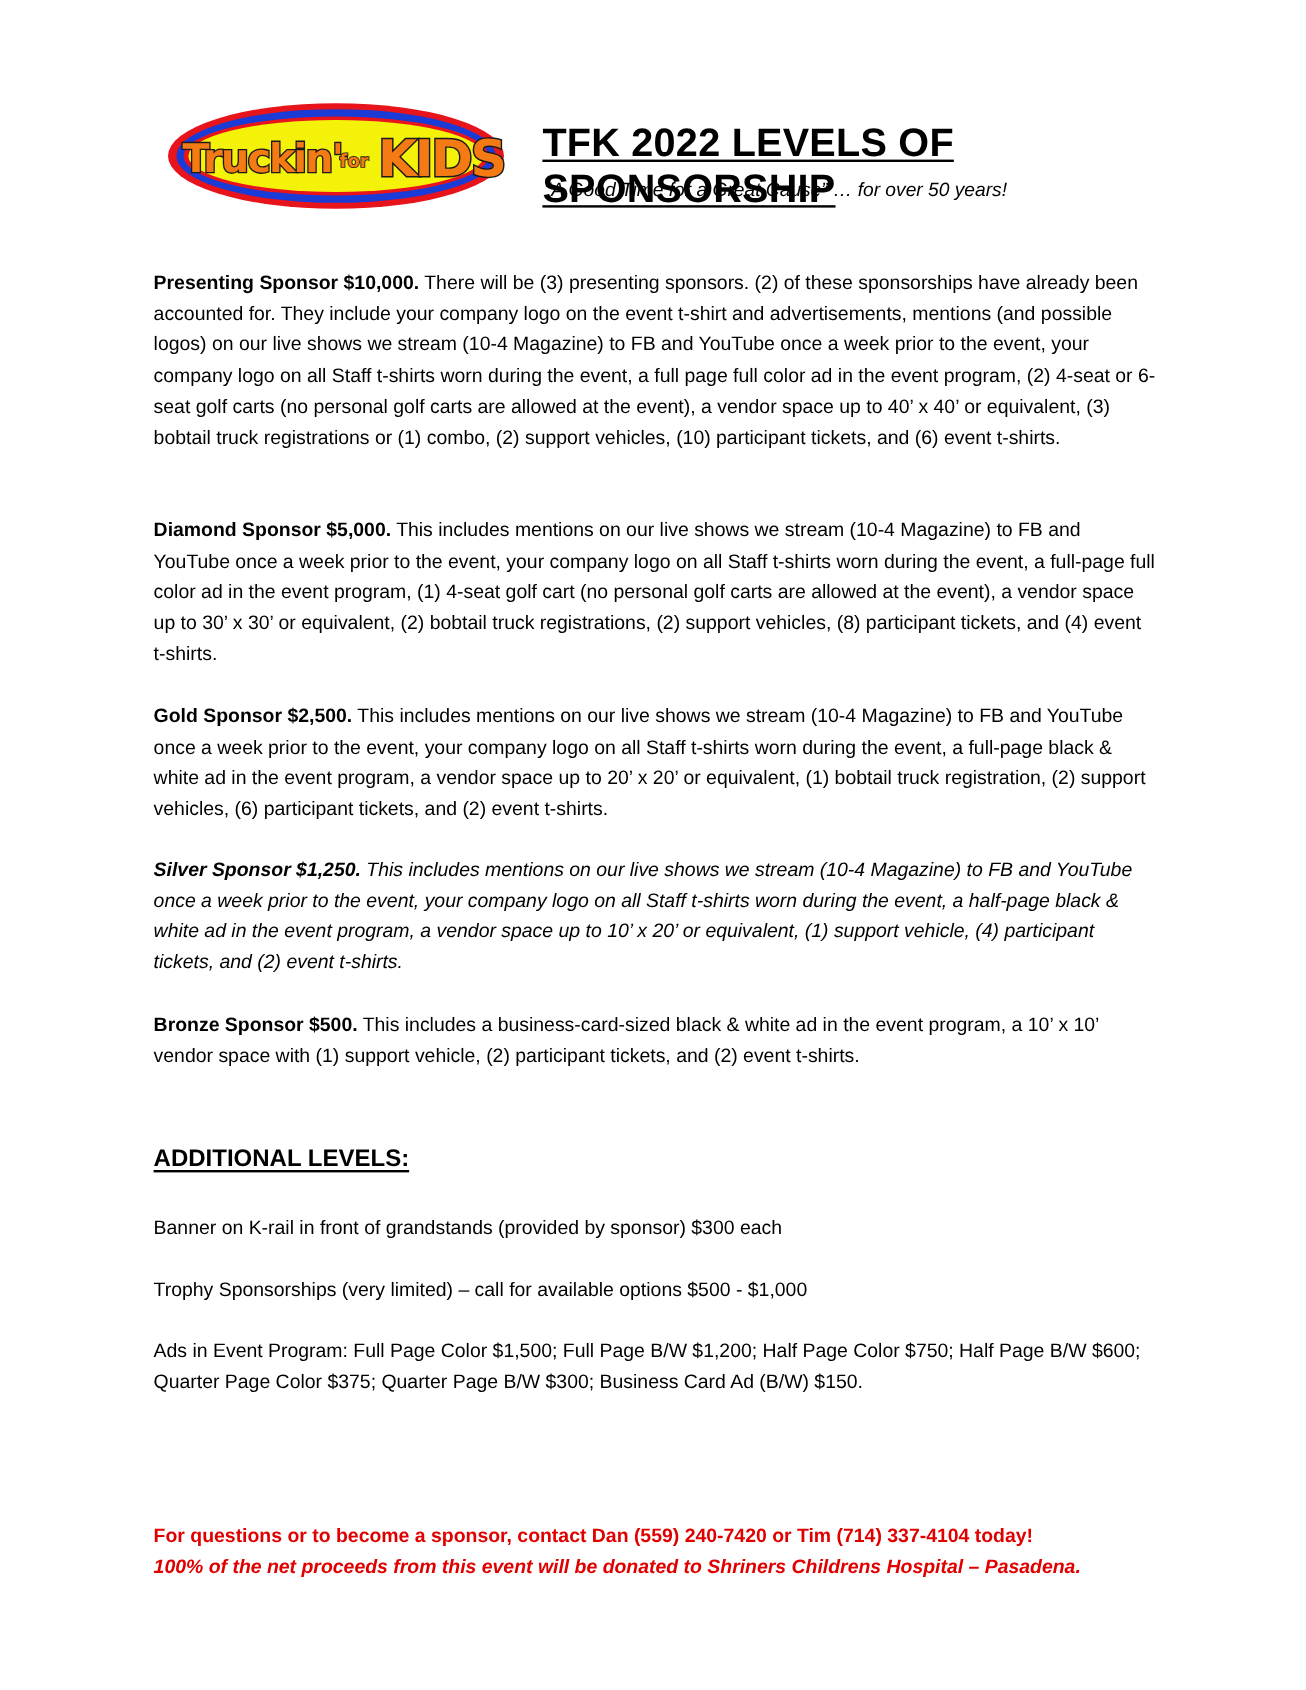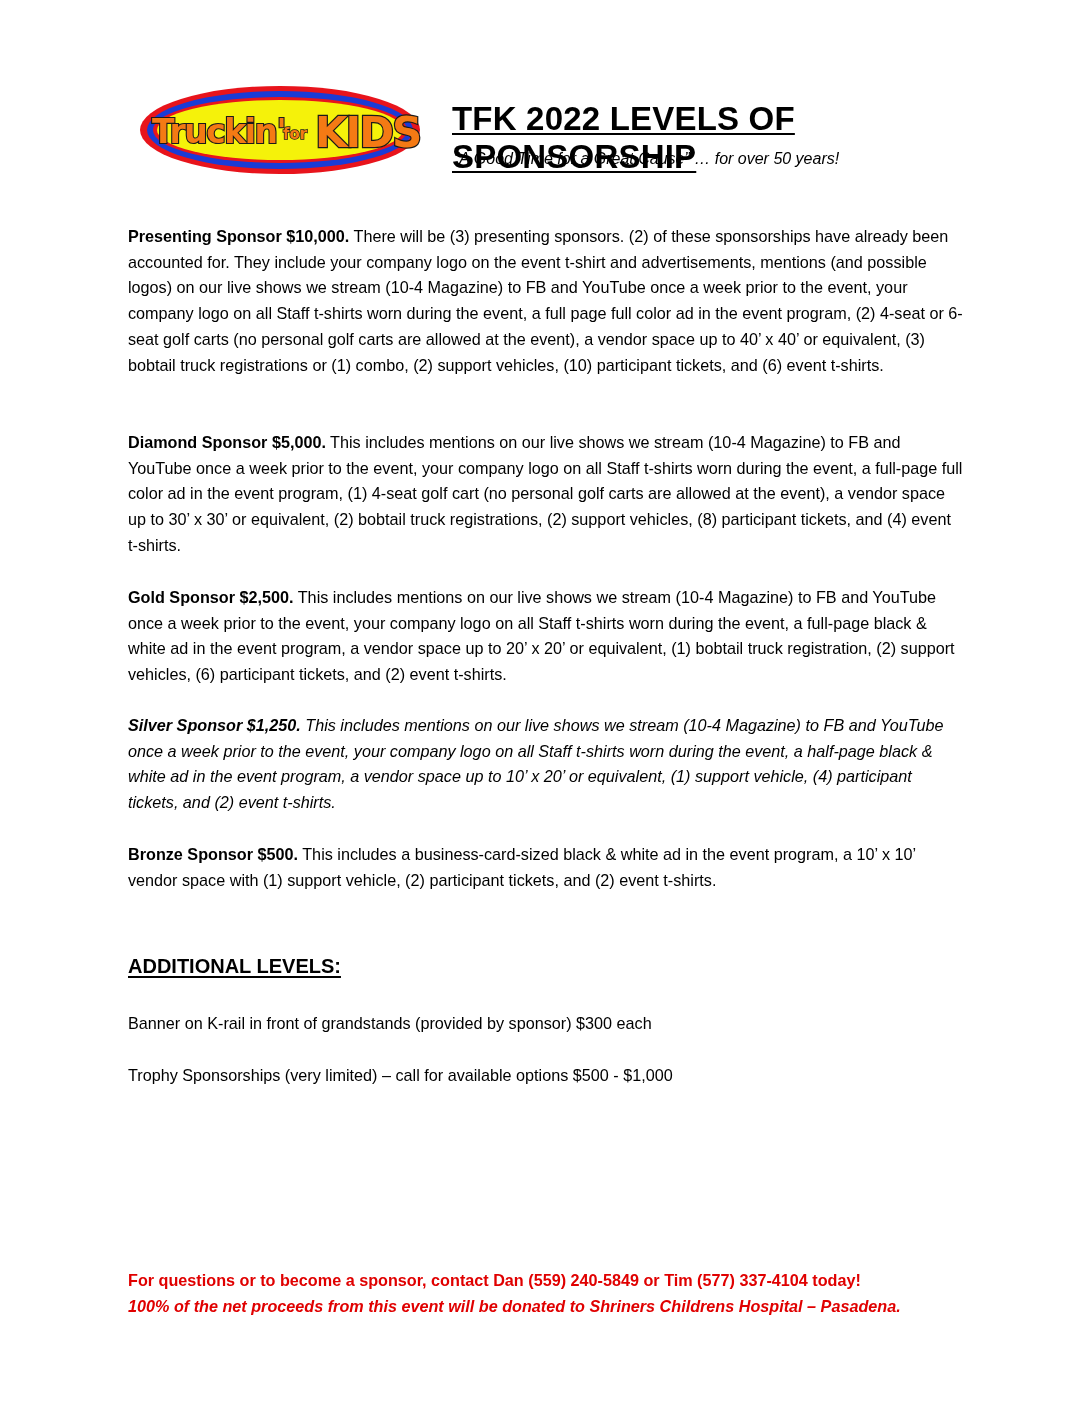--- a/index.html
+++ b/index.html
@@ -63,18 +63,19 @@
   <p class="body-text s4">
     <b>Silver Sponsor $1,250.</b><span> This includes mentions on our live shows we stream (10-4 Magazine) to FB and YouTube once a week prior to the event, your company logo on all Staff t-shirts worn during the event, a half-page black &amp; white ad in the event program, a vendor space up to 10’ x 20’ or equivalent, (1) support vehicle, (4) participant tickets, and (2) event t-shirts.</span>
   </p>
   <p class="body-text s5">
     <b>Bronze Sponsor $500.</b><span> This includes a business-card-sized black &amp; white ad in the event program, a 10’ x 10’ vendor space with (1) support vehicle, (2) participant tickets, and (2) event t-shirts.</span>
   </p>
 
   <h2 class="add-heading">ADDITIONAL LEVELS:</h2>
   <p class="body-text o1">Banner on K-rail in front of grandstands (provided by sponsor) $300 each</p>
   <p class="body-text o2">Trophy Sponsorships (very limited) – call for available options $500 - $1,000</p>
+  <p class="body-text o3">Ads in Event Program: Full Page Color $1,500; Full Page B/W $1,200; Half Page Color $750; Half Page B/W $600; Quarter Page Color $375; Quarter Page B/W $300; Business Card Ad (B/W) $150.</p>
 
   <p class="contact">
-    <span>For questions or to become a sponsor, contact Dan (559) 240-5849 or Tim (577) 337-4104 today!</span>
+    <span>For questions or to become a sponsor, contact Dan (559) 240-7420 or Tim (714) 337-4104 today!</span>
     <span class="line2">100% of the net proceeds from this event will be donated to Shriners Childrens Hospital – Pasadena.</span>
   </p>
 </div>
 
 </body></html>

